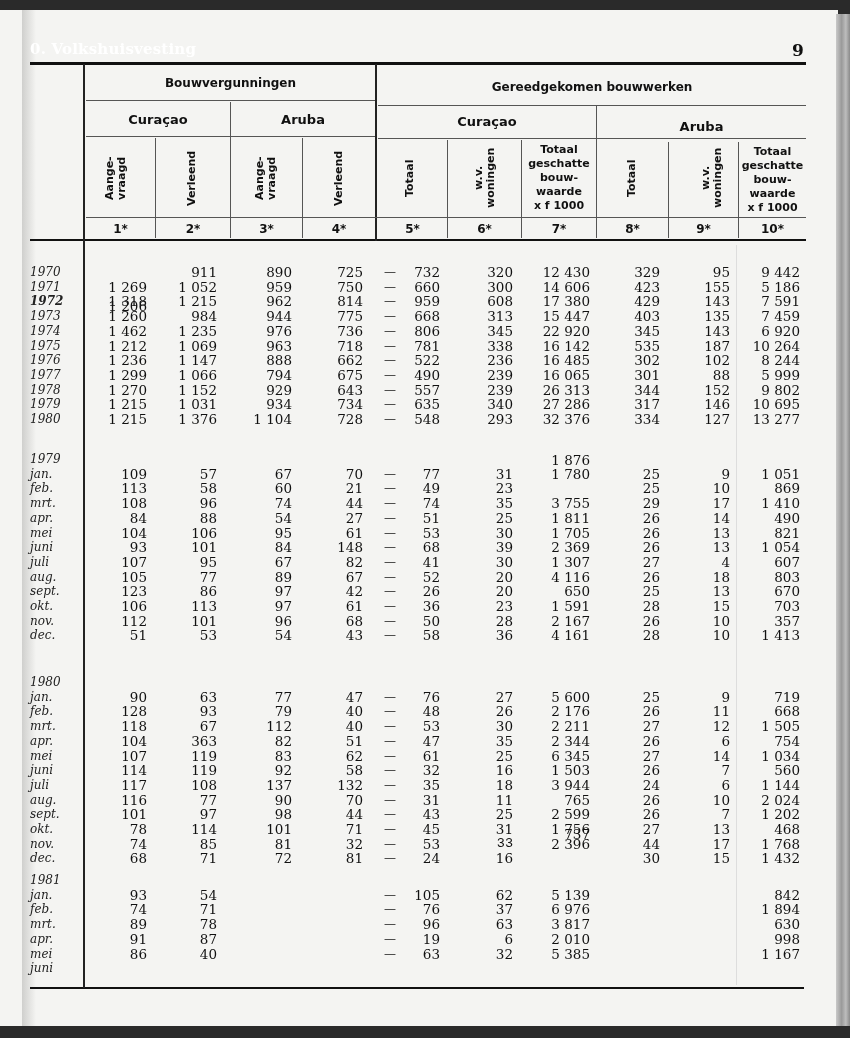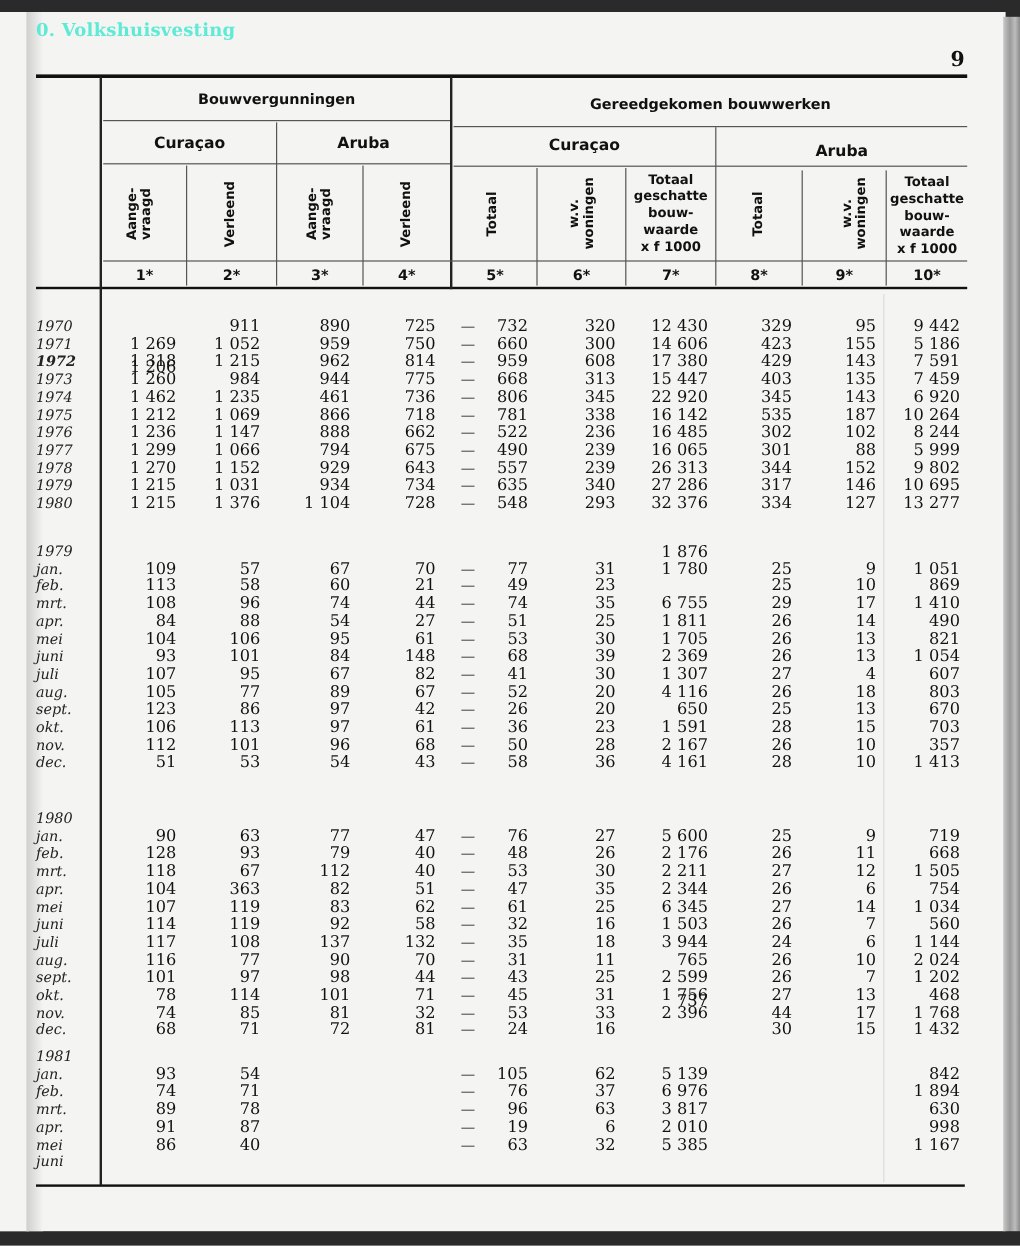--- a/index.html
+++ b/index.html
@@ -3,21 +3,21 @@
 <meta charset="utf-8">
 <style>
   html, body { margin:0; padding:0; }
   body { width:850px; height:1038px; background:#2a2a2a; position:relative; overflow:hidden; font-family:"DejaVu Serif", serif; }
   .page { position:absolute; left:0; top:10px; width:838px; height:1016px; background:#f4f4f2; }
   .page-edge { position:absolute; right:0; top:14px; width:14px; height:1012px; background:linear-gradient(90deg,#c9c9c9,#9a9a9a 40%,#bdbdbd 70%,#8a8a8a); }
   .prev-page { position:absolute; left:0; top:10px; width:22px; height:1016px; background:#ececea; border-right:2px solid #bdbdbd; }
   .prev-page .tick { position:absolute; left:0; width:20px; height:1px; background:#222; }
   .prev-page .cut { position:absolute; left:0; top:22px; font:bold 12px "DejaVu Serif", serif; color:#222; }
   .shadow-left { position:absolute; left:22px; top:10px; width:14px; height:1016px; background:linear-gradient(90deg,#cfcfcd,#f4f4f2); }
-  .title { position:absolute; left:30px; top:16px; font:bold 15px "DejaVu Serif", serif; color:#5eead4; letter-spacing:0.2px; }
+  .title { position:absolute; left:30px; top:40px; font:bold 15px "DejaVu Serif", serif; color:#ffffff; letter-spacing:0.2px; }
   .pageno { position:absolute; left:792px; top:40px; font:bold 17px "DejaVu Serif", serif; color:#111; }
   .rule { position:absolute; background:#111; }
   .vline { position:absolute; background:#222; }
   .vthin { position:absolute; width:1px; background:#555; }
   .hthin { position:absolute; height:1px; background:#555; }
   .hdr { position:absolute; font-family:"DejaVu Sans", sans-serif; font-weight:bold; color:#111; text-align:center; }
   .vert { position:absolute; font-family:"DejaVu Sans", sans-serif; font-weight:bold; font-size:11px; color:#111; writing-mode:vertical-rl; transform:rotate(180deg); text-align:center; line-height:12px; }
   .hdrstack { position:absolute; font-family:"DejaVu Sans", sans-serif; font-weight:bold; font-size:11px; color:#111; text-align:center; line-height:14px; }
   .colnum { position:absolute; font-family:"DejaVu Sans", sans-serif; font-weight:bold; font-size:12px; color:#111; text-align:center; }
   .stub { position:absolute; left:30px; font-style:italic; font-size:12px; color:#222; font-family:"DejaVu Serif", serif; line-height:14.7px; }
@@ -157,33 +157,33 @@
     <div class="cell" style="top: 309.1px; right: 410px;">668</div>
     <div class="cell" style="top: 309.1px; right: 337px;">313</div>
     <div class="cell" style="top: 309.1px; right: 260px;">15 447</div>
     <div class="cell" style="top: 309.1px; right: 190px;">403</div>
     <div class="cell" style="top: 309.1px; right: 120px;">135</div>
     <div class="cell" style="top: 309.1px; right: 50px;">7 459</div>
     <div class="stub" style="top: 323.8px;">1974</div>
     <div class="dash" style="left: 384px; top: 323.8px;">—</div>
     <div class="cell" style="top: 323.8px; right: 703px;">1 462</div>
     <div class="cell" style="top: 323.8px; right: 633px;">1 235</div>
-    <div class="cell" style="top: 323.8px; right: 558px;">461</div>
+    <div class="cell" style="top: 323.8px; right: 558px;">976</div>
     <div class="cell" style="top: 323.8px; right: 487px;">736</div>
     <div class="cell" style="top: 323.8px; right: 410px;">806</div>
     <div class="cell" style="top: 323.8px; right: 337px;">345</div>
     <div class="cell" style="top: 323.8px; right: 260px;">22 920</div>
     <div class="cell" style="top: 323.8px; right: 190px;">345</div>
     <div class="cell" style="top: 323.8px; right: 120px;">143</div>
     <div class="cell" style="top: 323.8px; right: 50px;">6 920</div>
     <div class="stub" style="top: 338.5px;">1975</div>
     <div class="dash" style="left: 384px; top: 338.5px;">—</div>
     <div class="cell" style="top: 338.5px; right: 703px;">1 212</div>
     <div class="cell" style="top: 338.5px; right: 633px;">1 069</div>
-    <div class="cell" style="top: 338.5px; right: 558px;">866</div>
+    <div class="cell" style="top: 338.5px; right: 558px;">963</div>
     <div class="cell" style="top: 338.5px; right: 487px;">718</div>
     <div class="cell" style="top: 338.5px; right: 410px;">781</div>
     <div class="cell" style="top: 338.5px; right: 337px;">338</div>
     <div class="cell" style="top: 338.5px; right: 260px;">16 142</div>
     <div class="cell" style="top: 338.5px; right: 190px;">535</div>
     <div class="cell" style="top: 338.5px; right: 120px;">187</div>
     <div class="cell" style="top: 338.5px; right: 50px;">10 264</div>
     <div class="stub" style="top: 353.2px;">1976</div>
     <div class="dash" style="left: 384px; top: 353.2px;">—</div>
     <div class="cell" style="top: 353.2px; right: 703px;">1 236</div>
@@ -270,21 +270,21 @@
     <div class="cell" style="top: 481.4px; right: 120px;">10</div>
     <div class="cell" style="top: 481.4px; right: 50px;">869</div>
     <div class="stub" style="top: 496.1px;">mrt.</div>
     <div class="dash" style="left: 384px; top: 496.1px;">—</div>
     <div class="cell" style="top: 496.1px; right: 703px;">108</div>
     <div class="cell" style="top: 496.1px; right: 633px;">96</div>
     <div class="cell" style="top: 496.1px; right: 558px;">74</div>
     <div class="cell" style="top: 496.1px; right: 487px;">44</div>
     <div class="cell" style="top: 496.1px; right: 410px;">74</div>
     <div class="cell" style="top: 496.1px; right: 337px;">35</div>
-    <div class="cell" style="top: 496.1px; right: 260px;">6 755</div>
+    <div class="cell" style="top: 496.1px; right: 260px;">3 755</div>
     <div class="cell" style="top: 496.1px; right: 190px;">29</div>
     <div class="cell" style="top: 496.1px; right: 120px;">17</div>
     <div class="cell" style="top: 496.1px; right: 50px;">1 410</div>
     <div class="stub" style="top: 510.8px;">apr.</div>
     <div class="dash" style="left: 384px; top: 510.8px;">—</div>
     <div class="cell" style="top: 510.8px; right: 703px;">84</div>
     <div class="cell" style="top: 510.8px; right: 633px;">88</div>
     <div class="cell" style="top: 510.8px; right: 558px;">54</div>
     <div class="cell" style="top: 510.8px; right: 487px;">27</div>
     <div class="cell" style="top: 510.8px; right: 410px;">51</div>
@@ -510,21 +510,21 @@
     <div class="cell" style="top: 822px; right: 190px;">27</div>
     <div class="cell" style="top: 822px; right: 120px;">13</div>
     <div class="cell" style="top: 822px; right: 50px;">468</div>
     <div class="stub" style="top: 836.7px;">nov.</div>
     <div class="dash" style="left: 384px; top: 836.7px;">—</div>
     <div class="cell" style="top: 836.7px; right: 703px;">74</div>
     <div class="cell" style="top: 836.7px; right: 633px;">85</div>
     <div class="cell" style="top: 836.7px; right: 558px;">81</div>
     <div class="cell" style="top: 836.7px; right: 487px;">32</div>
     <div class="cell" style="top: 836.7px; right: 410px;">53</div>
-    <div class="cell" style="top: 836.7px; right: 337px;">33</div>
+    <div class="cell" style="top: 836.7px; right: 337px; font-family: Liberation Mono, monospace;">33</div>
     <div class="cell" style="top: 836.7px; right: 260px;">2 396</div>
     <div class="cell" style="top: 836.7px; right: 190px;">44</div>
     <div class="cell" style="top: 836.7px; right: 120px;">17</div>
     <div class="cell" style="top: 836.7px; right: 50px;">1 768</div>
     <div class="stub" style="top: 851.4px;">dec.</div>
     <div class="dash" style="left: 384px; top: 851.4px;">—</div>
     <div class="cell" style="top: 851.4px; right: 703px;">68</div>
     <div class="cell" style="top: 851.4px; right: 633px;">71</div>
     <div class="cell" style="top: 851.4px; right: 558px;">72</div>
     <div class="cell" style="top: 851.4px; right: 487px;">81</div>

